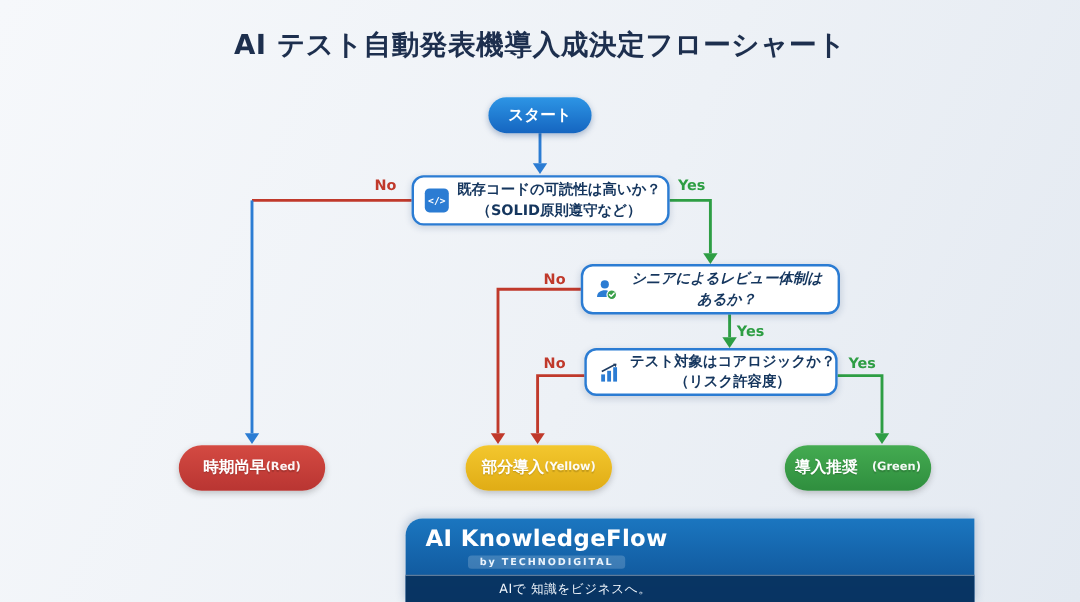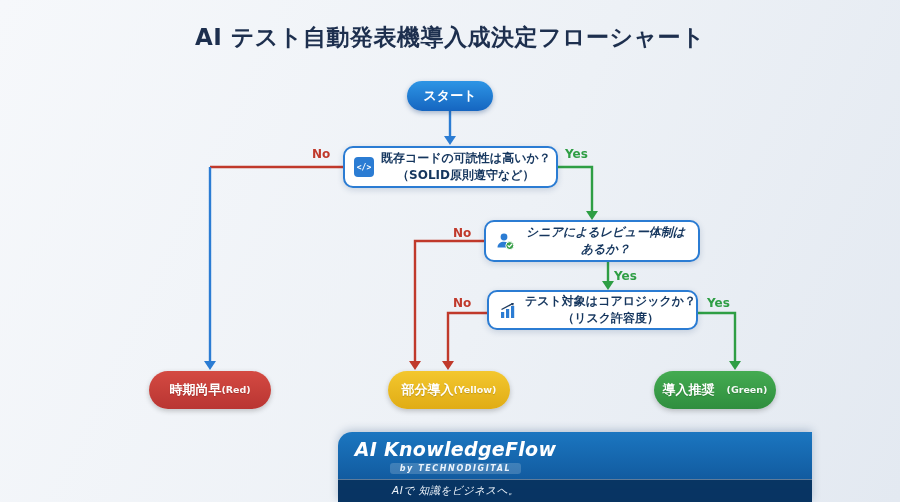--- a/index.html
+++ b/index.html
@@ -50,39 +50,38 @@
   }
   .outcome .l1{font-size:13px;font-weight:800;}
   .outcome .l2{font-size:9.5px;font-weight:600;opacity:.95;}
   #o-red{left:149px;top:371px;background:linear-gradient(180deg,#d44a42,#b93532);}
   #o-yellow{left:388px;top:371px;background:linear-gradient(180deg,#f3c72e,#e0ac15);}
   #o-green{left:654px;top:371px;background:linear-gradient(180deg,#44ab51,#2f8e3e);gap:12px;}
   .footer{
     position:absolute;left:338px;top:432px;width:474px;height:70px;
     background:linear-gradient(180deg,#1b76c0,#0d4e90);border-radius:14px 0 0 0;
     box-shadow:0 -2px 8px rgba(20,60,110,.25);
-    font-style:italic;
   }
   .footer-col{
     position:absolute;left:0;top:0;width:235px;height:48px;
     display:flex;flex-direction:column;align-items:center;justify-content:center;gap:3px;
   }
   .brand{color:#fff;font-size:19px;font-weight:800;letter-spacing:.3px;}
   .byline{
     color:#eaf3fc;font-size:8px;font-weight:700;letter-spacing:1.6px;
     background:rgba(255,255,255,.18);padding:1px 10px;border-radius:3px;
   }
   .tagline-strip{
     position:absolute;left:0;right:0;bottom:0;height:22px;
     background:rgba(8,50,94,.92);border-top:1px solid rgba(255,255,255,.35);
   }
   .tagline{
     position:absolute;left:0;top:0;width:235px;height:22px;
     display:flex;align-items:center;justify-content:center;
-    color:#f0f6fc;font-size:10.5px;letter-spacing:.5px;
+    color:#f0f6fc;font-size:10.5px;letter-spacing:.5px;padding-left:24px;
   }
 </style>
 </head>
 <body>
 
 <div class="canvas">
 
   <h1 class="title">AI テスト自動発表機導入成決定フローシャート</h1>
 
   <svg class="edges" viewBox="0 0 900 502">

